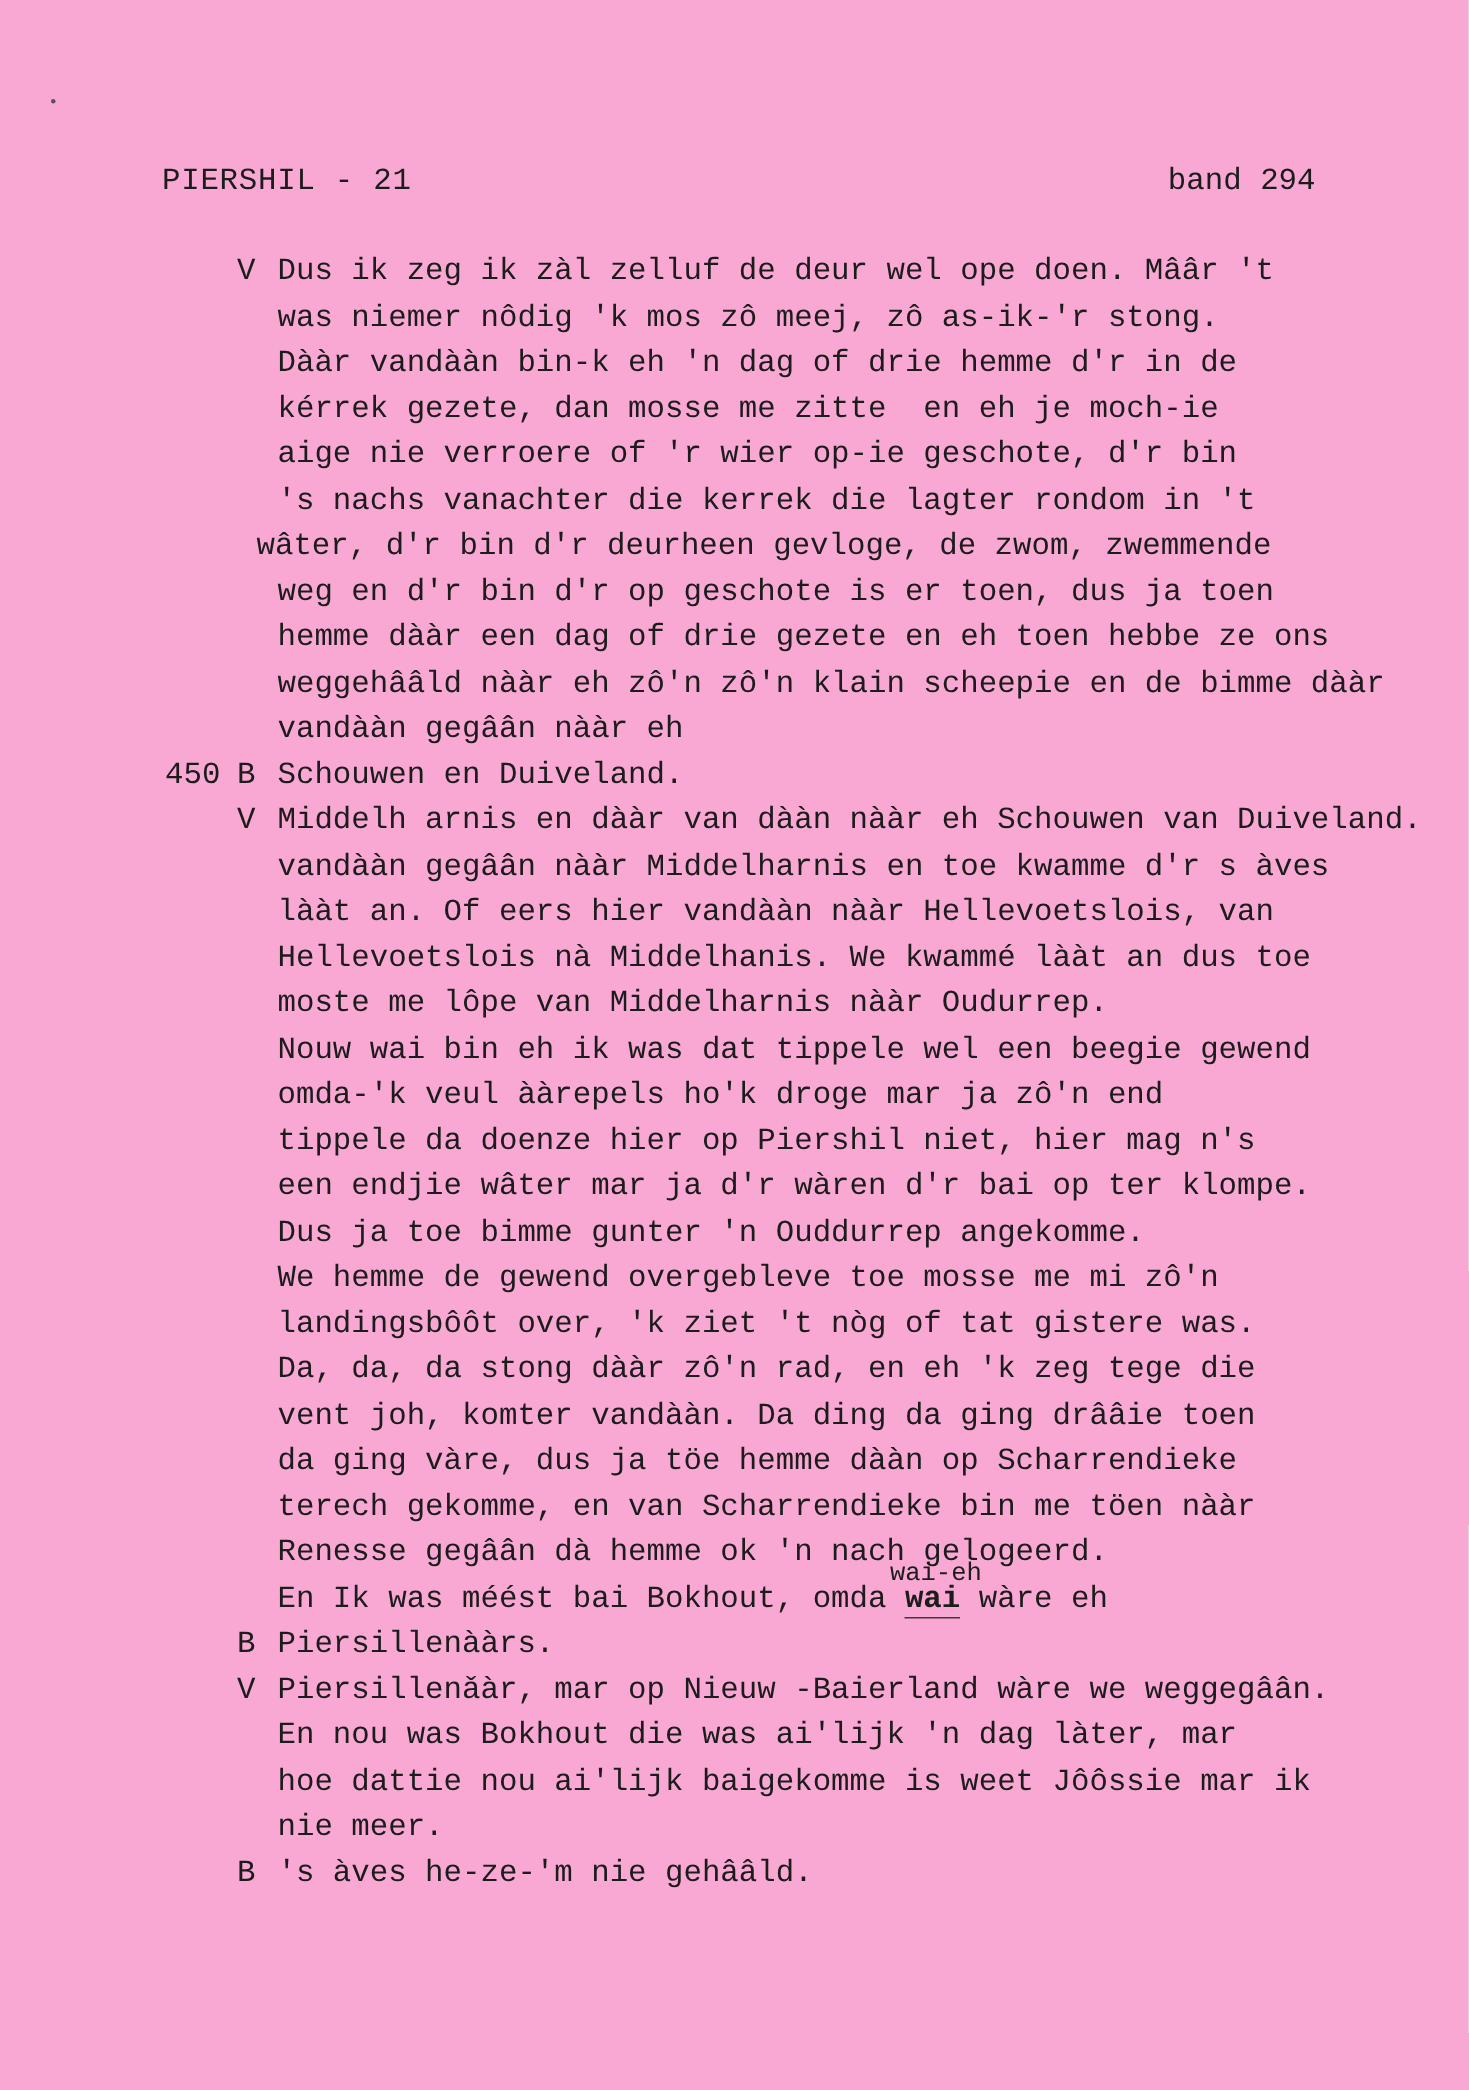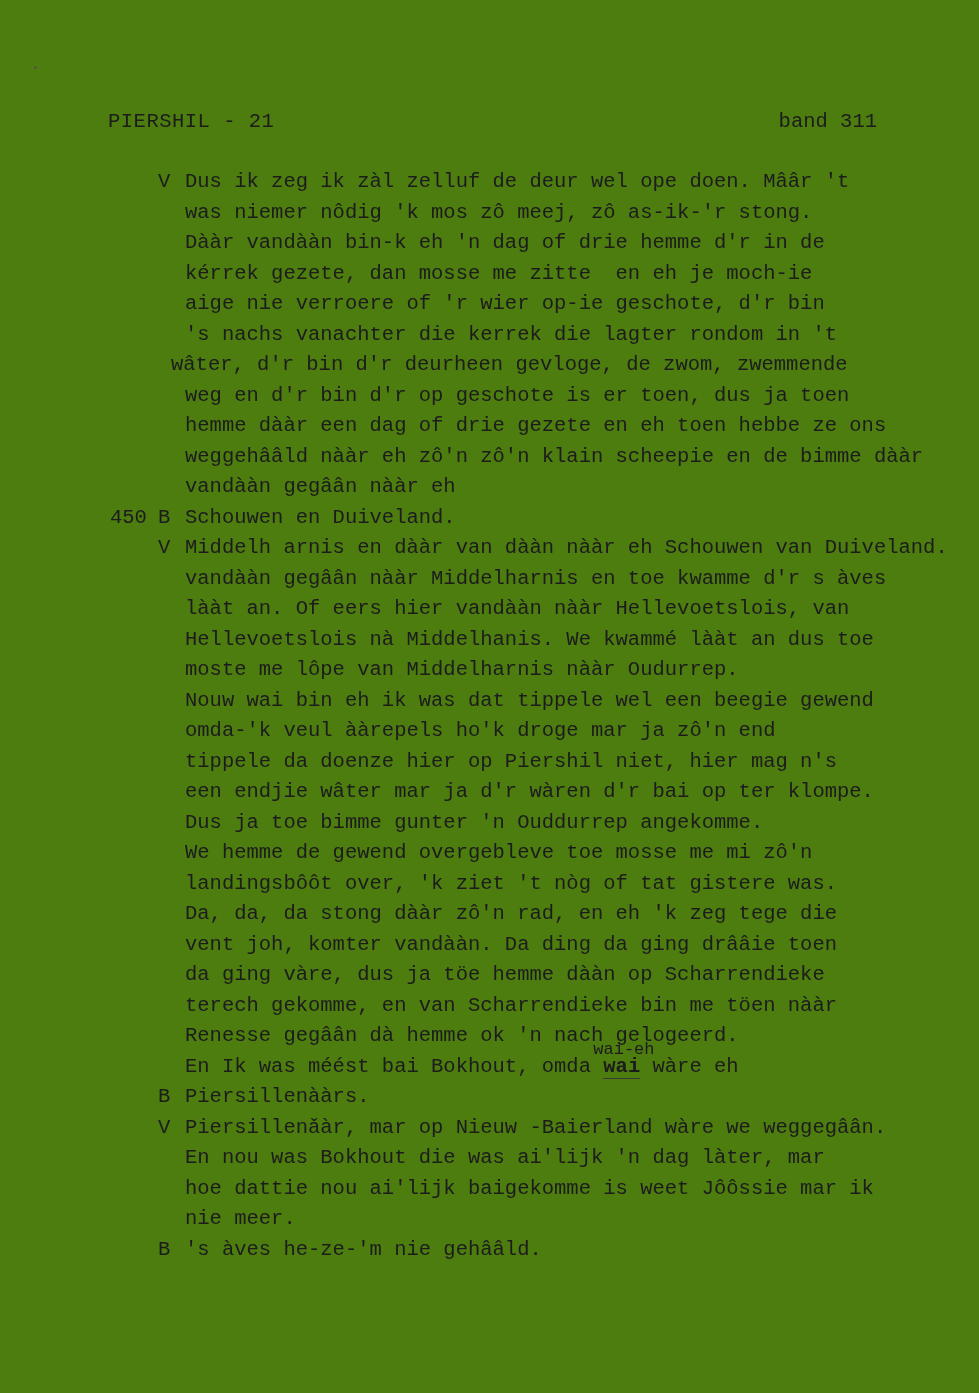--- a/index.html
+++ b/index.html
@@ -5,21 +5,21 @@
   html, body {
     margin: 0;
     padding: 0;
     background: #e8e8e8;
   }
   .page {
     position: relative;
     width: 979px;
     height: 1393px;
     margin: 0 auto;
-    background: #4d7c0f;
+    background: #f9a8d4;
     color: #1c1c1c;
     font-family: "Liberation Mono", "DejaVu Sans Mono", monospace;
     font-size: 20.5px;
     overflow: hidden;
   }
   .speck {
     position: absolute;
     left: 34px;
     top: 66px;
     width: 3px;
@@ -95,21 +95,21 @@
   }
 </style>
 </head>
 <body>
 
 <div class="page">
   <div class="speck"></div>
 
   <div class="header">
     <span class="h-left">PIERSHIL - 21</span>
-    <span class="h-right">band 311</span>
+    <span class="h-right">band 294</span>
   </div>
 
   <div class="body-text">
   <div class="line">
     <span class="num"></span>
     <span class="speaker">V</span>
     <span class="text">Dus ik zeg ik zàl zelluf de deur wel ope doen. Mââr 't</span>
   </div>
 
   <div class="line">

